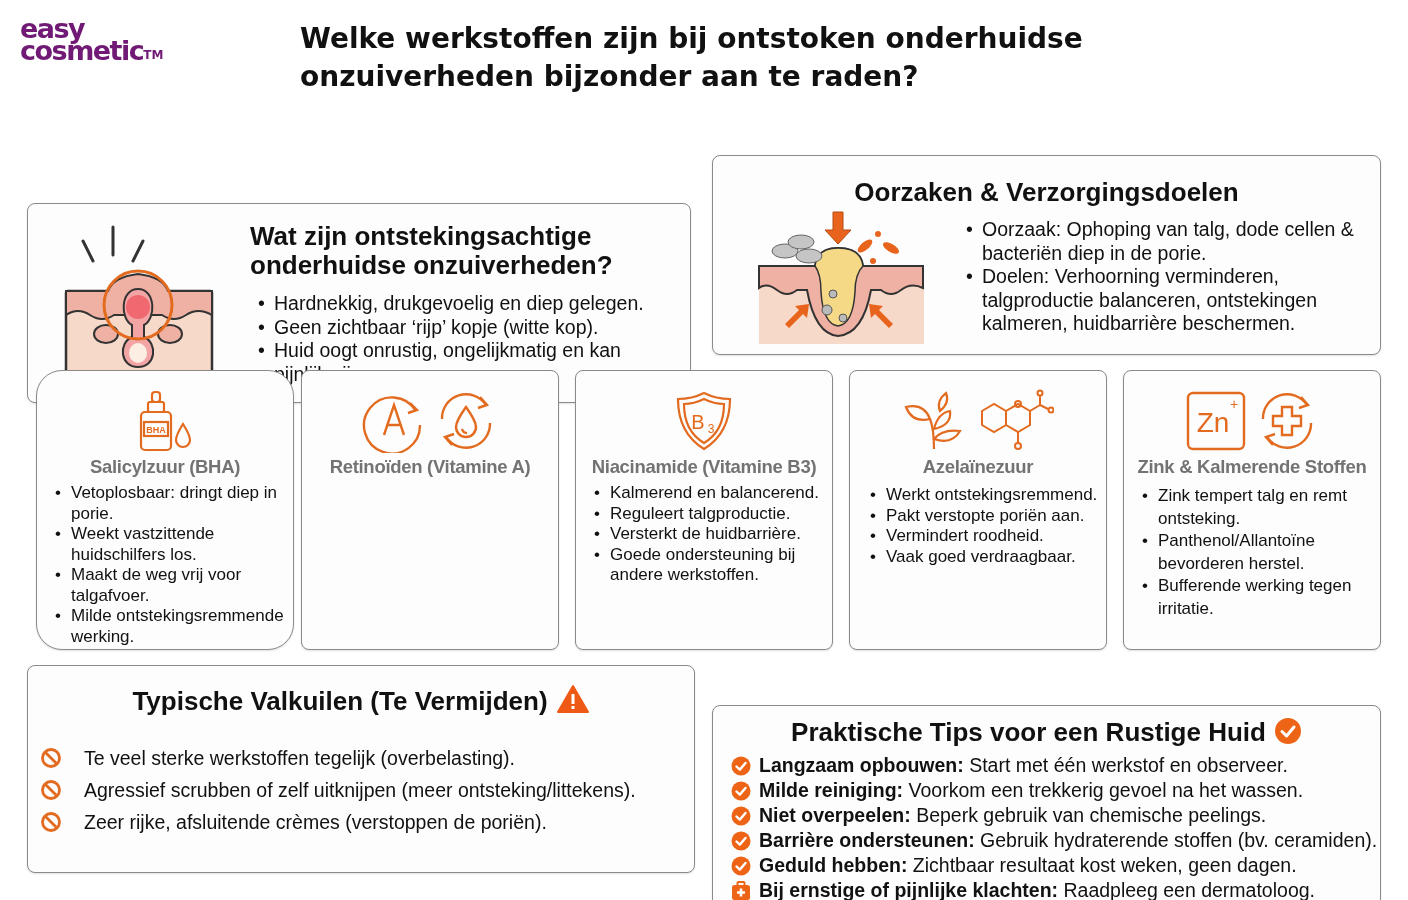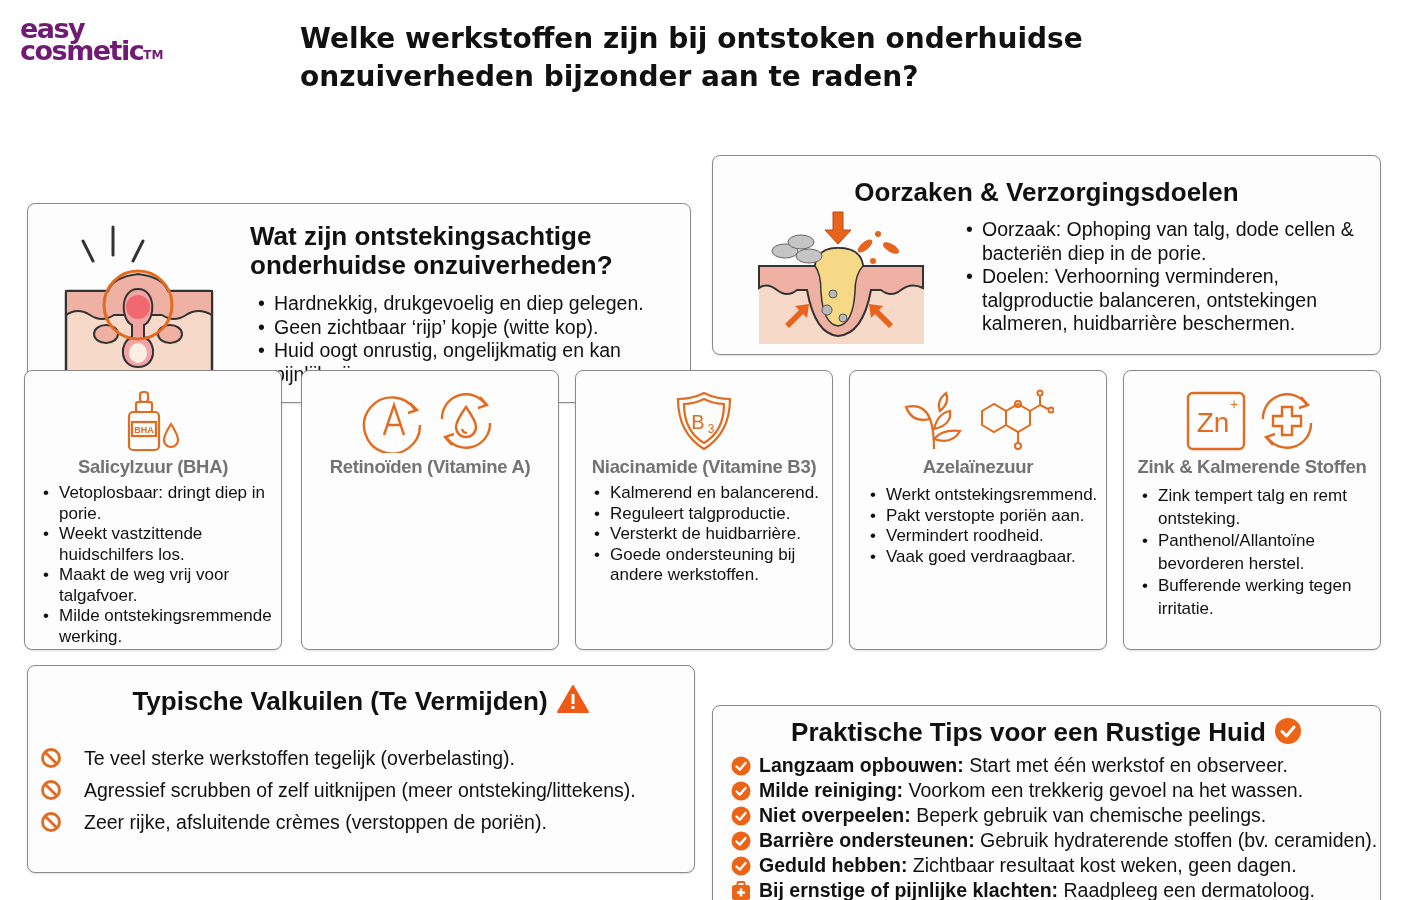--- a/index.html
+++ b/index.html
@@ -24,21 +24,21 @@
   #card-cause { left: 712px; top: 155px; width: 669px; height: 200px; }
   #card-cause h2 { position: absolute; left: 0; width: 100%; top: 20px; text-align: center; font-size: 26px; line-height: 32px; }
   #card-cause .illus { position: absolute; left: 40px; top: 50px; width: 175px; height: 140px; }
   #card-cause ul { position: absolute; left: 253px; top: 62px; font-size: 19.5px; line-height: 23.5px; width: 400px; }
 
   .ing { top: 370px; width: 258px; height: 280px; }
   .ing .icons { position: absolute; left: 0; top: 10px; width: 100%; height: 80px; display: flex; justify-content: center; align-items: center; gap: 8px; }
   .ing h3 { position: absolute; left: 0; top: 85px; width: 100%; text-align: center; font-family: "Liberation Sans", sans-serif; font-weight: bold; font-size: 18.5px; color: #737373; white-space: nowrap; letter-spacing: -0.3px; }
   .ing ul { position: absolute; left: 18px; top: 112px; right: 6px; font-size: 17px; line-height: 20.5px; }
 
-  #ing-0 { left: 24px; } #ing-1 { left: 301px; } #ing-2 { left: 575px; } #ing-3 { left: 849px; } #ing-4 { left: 1123px; }
+  #ing-0 { left: 36px; border-radius: 26px; } #ing-1 { left: 301px; } #ing-2 { left: 575px; } #ing-3 { left: 849px; } #ing-4 { left: 1123px; }
 
   #card-pitfalls { left: 27px; top: 665px; width: 668px; height: 208px; }
   #card-pitfalls h2 { position: absolute; left: 0; width: 100%; top: 18px; text-align: center; font-size: 26px; line-height: 32px; }
   #card-pitfalls h2 .warn { display: inline-block; vertical-align: -4px; margin-left: 8px; }
   #card-pitfalls ul { list-style: none; position: absolute; left: 12px; top: 76px; font-size: 19.5px; line-height: 32px; }
   #card-pitfalls li { display: flex; align-items: center; gap: 22px; }
 
   #card-tips { left: 712px; top: 665px; width: 669px; height: 208px; margin-top: 40px; }
   #card-tips h2 { position: absolute; left: 0; width: 100%; top: 10px; text-align: center; font-size: 26px; line-height: 32px; }
   #card-tips h2 .chk { display: inline-block; vertical-align: -4px; margin-left: 8px; }

